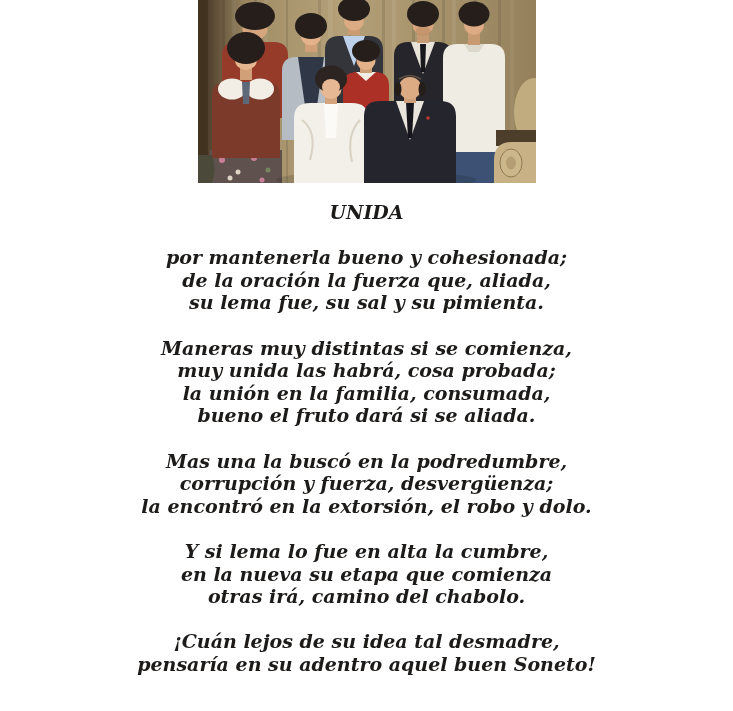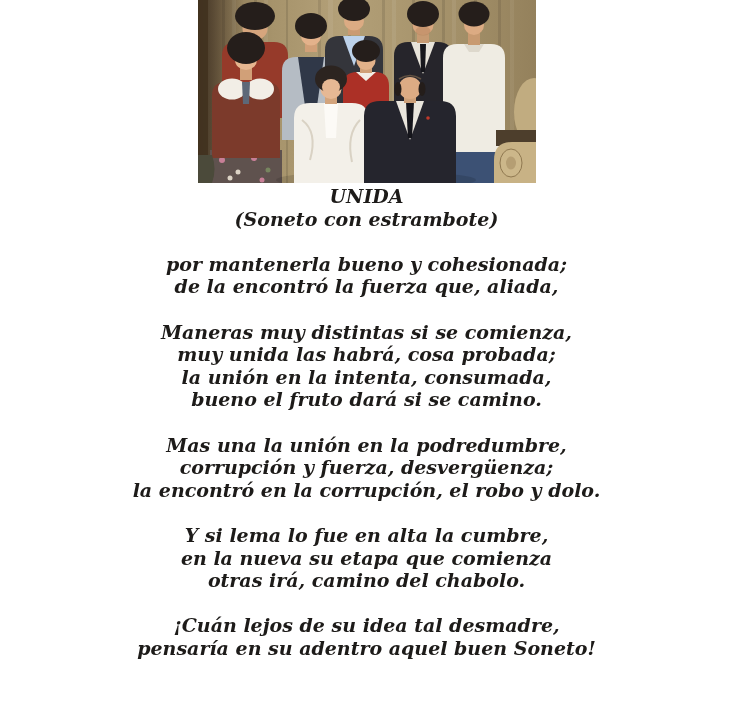--- a/index.html
+++ b/index.html
@@ -13,21 +13,21 @@
     overflow: hidden;
     font-family: "DejaVu Serif", "Liberation Serif", serif;
   }
   .photo-wrap {
     width: 338px;
     height: 183px;
     margin: 0 auto;
     line-height: 0;
   }
   .poem {
-    margin-top: 2px;
+    margin-top: 18px;
     text-align: center;
     font-style: italic;
     font-weight: 700;
     font-size: 19px;
     line-height: 22.6px;
     color: #1d1b19;
   }
   .poem-header { margin: 0; }
   .stanza { margin: 22.6px 0 0 0; }
   .line { white-space: nowrap; }
@@ -179,39 +179,39 @@
       <path d="M201,79 Q212,72 223,79" stroke="#8a6f52" stroke-width="1.5" fill="none" opacity="0.6"></path>
     </g>
 
     <path d="M0,155 H14 Q19,169 14,183 H0 Z" fill="#4b4a3a"></path>
   </svg>
 </div>
 
 <div class="poem">
   <div class="poem-header">
     <div class="line">UNIDA</div>
-    <div class="line">(Soneto con estrambote)</div>
   </div>
 
   <div class="stanza">
     <div class="line">por mantenerla bueno y cohesionada;</div>
-    <div class="line">de la encontró la fuerza que, aliada,</div>
+    <div class="line">de la oración la fuerza que, aliada,</div>
+    <div class="line">su lema fue, su sal y su pimienta.</div>
   </div>
 
   <div class="stanza">
     <div class="line">Maneras muy distintas si se comienza,</div>
     <div class="line">muy unida las habrá, cosa probada;</div>
-    <div class="line">la unión en la intenta, consumada,</div>
-    <div class="line">bueno el fruto dará si se camino.</div>
-  </div>
-
-  <div class="stanza">
-    <div class="line">Mas una la unión en la podredumbre,</div>
+    <div class="line">la unión en la familia, consumada,</div>
+    <div class="line">bueno el fruto dará si se aliada.</div>
+  </div>
+
+  <div class="stanza">
+    <div class="line">Mas una la buscó en la podredumbre,</div>
     <div class="line">corrupción y fuerza, desvergüenza;</div>
-    <div class="line">la encontró en la corrupción, el robo y dolo.</div>
+    <div class="line">la encontró en la extorsión, el robo y dolo.</div>
   </div>
 
   <div class="stanza">
     <div class="line">Y si lema lo fue en alta la cumbre,</div>
     <div class="line">en la nueva su etapa que comienza</div>
     <div class="line">otras irá, camino del chabolo.</div>
   </div>
 
   <div class="stanza">
     <div class="line">¡Cuán lejos de su idea tal desmadre,</div>

